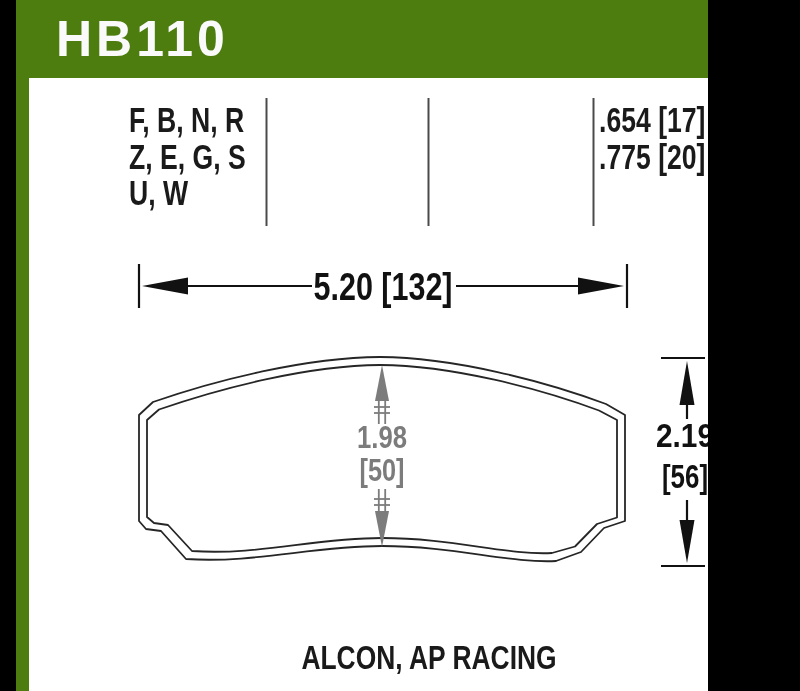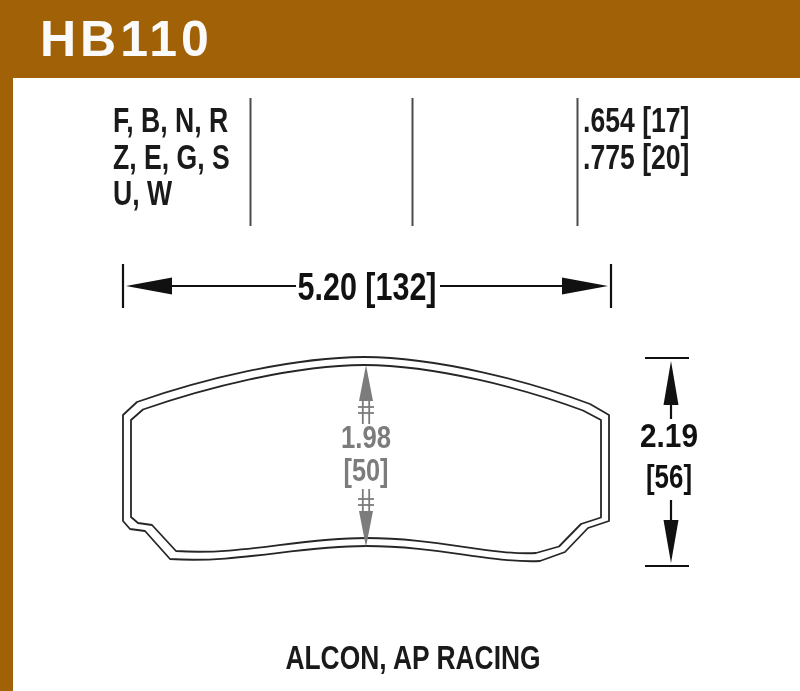--- a/index.html
+++ b/index.html
@@ -1,18 +1,18 @@
 <!DOCTYPE html>
 <html><head>
 <meta charset="utf-8">
 <style>
   html,body{margin:0;padding:0;background:#000;}
   .stage{
-    position:relative;width:800px;height:691px;background:#a16207;
-    font-family:"Liberation Sans",sans-serif;overflow:hidden;
+    position:relative;width:692px;height:691px;background:#4d7c0f;
+    font-family:"Liberation Sans",sans-serif;overflow:hidden;margin-left:16px;
   }
   .panel{position:absolute;left:13px;top:78px;width:787px;height:613px;background:#ffffff;}
   .part-number{
     position:absolute;left:40px;top:10px;color:#fafafa;
     font-size:50px;font-weight:bold;letter-spacing:4px;line-height:58px;
   }
   .compound-block{
     position:absolute;left:113px;top:102px;
     font-size:35px;font-weight:bold;color:#1a1a1a;line-height:36.5px;
     transform:scaleX(0.76);transform-origin:left top;white-space:nowrap;

